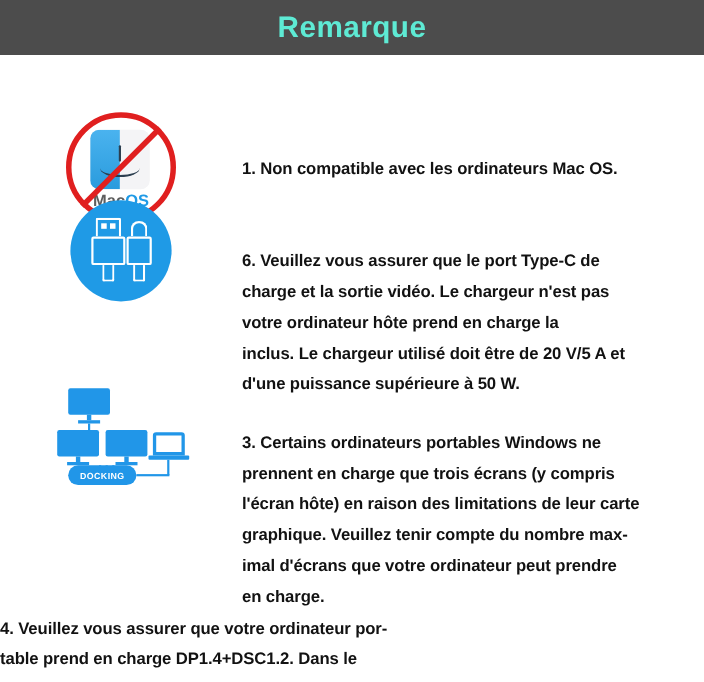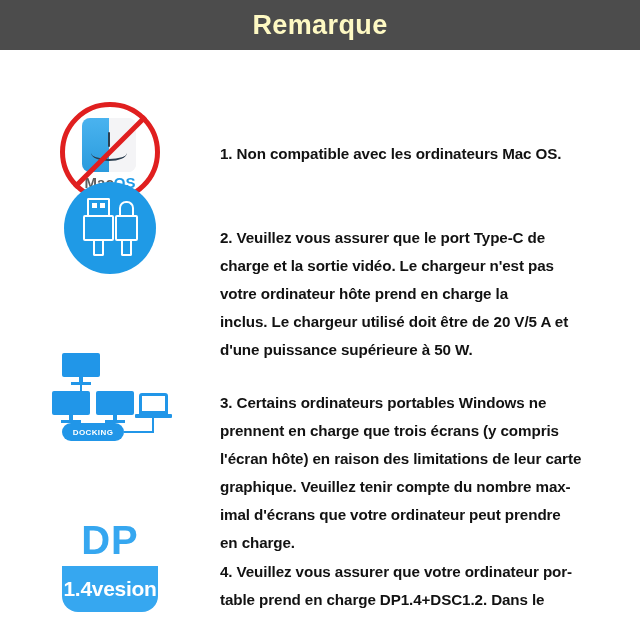--- a/index.html
+++ b/index.html
@@ -18,21 +18,21 @@
   .header {
     width: 640px;
     height: 50px;
     background: #4c4c4c;
     display: flex;
     align-items: center;
     justify-content: center;
     box-sizing: border-box;
   }
   .header-title {
-    color: #fef9c3;
+    color: #5eead4;
     font-size: 27px;
     font-weight: bold;
     letter-spacing: 0.4px;
     line-height: 1;
   }
 
   
   .notices {
     width: 640px;
     height: 570px;
@@ -324,21 +324,21 @@
         <div class="plug plug-a-pin1"></div>
         <div class="plug plug-a-pin2"></div>
         <div class="plug plug-a-body"></div>
         <div class="plug plug-a-neck"></div>
         <div class="plug plug-c-head"></div>
         <div class="plug plug-c-body"></div>
         <div class="plug plug-c-neck"></div>
       </div>
     </div>
     <div class="text-cell">
-      <div class="text-line">2. Veuillez vous assurer que le port Type-C de</div>
+      <div class="text-line">6. Veuillez vous assurer que le port Type-C de</div>
       <div class="text-line">charge et la sortie vidéo. Le chargeur n'est pas</div>
       <div class="text-line">votre ordinateur hôte prend en charge la</div>
       <div class="text-line">inclus. Le chargeur utilisé doit être de 20 V/5 A et</div>
       <div class="text-line">d'une puissance supérieure à 50 W.</div>
     </div>
   </div>
 
   <div class="notice-row row-3">
     <div class="icon-cell">
       <div class="dock-icon">
@@ -371,26 +371,20 @@
       <div class="text-line">3. Certains ordinateurs portables Windows ne</div>
       <div class="text-line">prennent en charge que trois écrans (y compris</div>
       <div class="text-line">l'écran hôte) en raison des limitations de leur carte</div>
       <div class="text-line">graphique. Veuillez tenir compte du nombre max-</div>
       <div class="text-line">imal d'écrans que votre ordinateur peut prendre</div>
       <div class="text-line">en charge.</div>
     </div>
   </div>
 
   <div class="notice-row row-4">
-    <div class="icon-cell">
-      <div class="dp-outer">
-        <div class="dp-top">DP</div>
-        <div class="dp-bottom">1.4vesion</div>
-      </div>
-    </div>
     <div class="text-cell">
       <div class="text-line">4. Veuillez vous assurer que votre ordinateur por-</div>
       <div class="text-line">table prend en charge DP1.4+DSC1.2. Dans le</div>
       <div class="text-line">cas contraire, la résolution ne sera pas aussi</div>
 
     </div>
   </div>
 
 </div>
 

